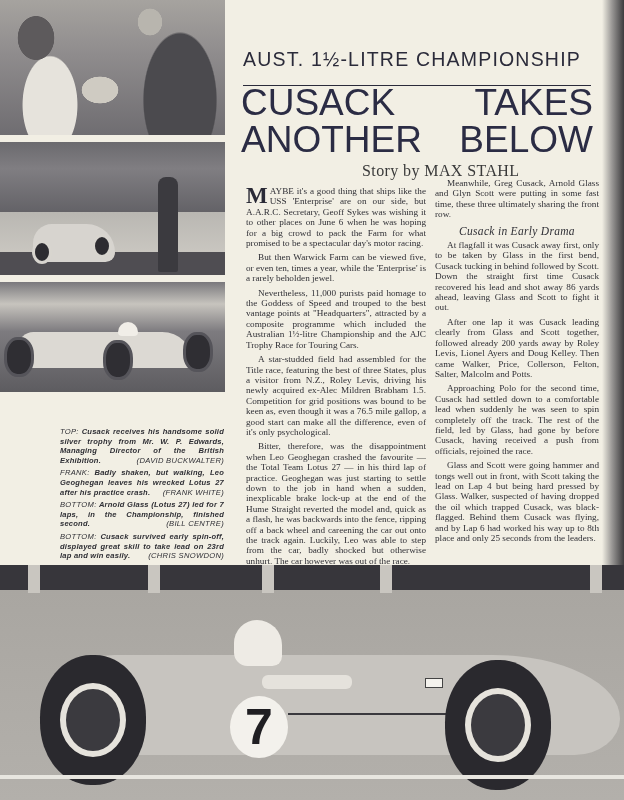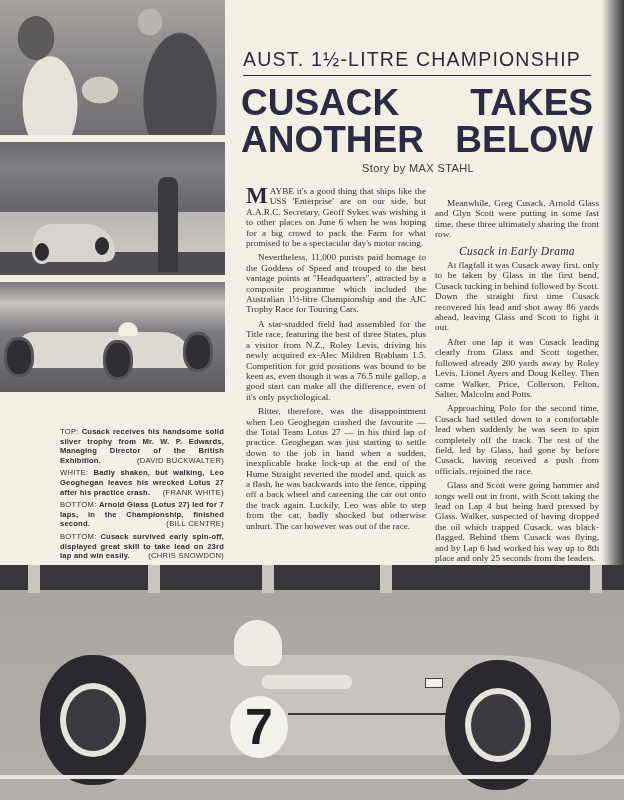--- a/index.html
+++ b/index.html
@@ -81,57 +81,57 @@
     background: #f3f1ec; display: flex; align-items: center; justify-content: center;
     font-family: "Liberation Sans", sans-serif; font-weight: bold; font-size: 50px; color: #1f1e22;
   }
   .photo-wide .stripe { position: absolute; left: 288px; top: 148px; width: 160px; height: 2px; background: #3a393e; }
   .photo-wide .badge { position: absolute; left: 425px; top: 113px; width: 18px; height: 10px; background: #f4f2ed; border: 1px solid #444; }
 
   
   .kicker {
     position: absolute; left: 243px; top: 48px; width: 348px;
     font-family: "Liberation Sans", sans-serif; font-size: 19.5px; letter-spacing: 1.2px;
-    color: #2b2b3a; padding-bottom: 4px; border-bottom: 1.5px solid #2b2b3a;
+    color: #2b2b3a; padding-bottom: 14px; border-bottom: 1.5px solid #2b2b3a;
     white-space: nowrap;
   }
   .headline {
     position: absolute; left: 241px; top: 84px; width: 352px;
-    font-family: "Liberation Sans", sans-serif; font-weight: bold; font-size: 37px;
+    font-family: "Liberation Sans", sans-serif; font-weight: normal; font-size: 37px;
     line-height: 37px; color: #2b2c44; text-align: justify; text-align-last: justify;
     letter-spacing: 0;
   }
   .headline span { display: block; text-align: justify; text-align-last: justify; }
   .byline {
     position: absolute; left: 362px; top: 162px;
-    font-family: Liberation Sans, sans-serif; font-size: 11px; letter-spacing: 0.4px; color: #3a3a3a;
+    font-family: Liberation Serif, serif; font-size: 16px; letter-spacing: 0.4px; color: #3a3a3a;
   }
 
   
   .col {
     position: absolute; font-size: 9.2px; line-height: 10.4px; color: #303036;
     text-align: justify;
   }
   .col p { margin-bottom: 4px; text-indent: 12px; }
   .col1 { left: 246px; top: 186px; width: 180px; }
-  .col2 { left: 435px; top: 198px; width: 164px; }
+  .col2 { left: 435px; top: 178px; width: 164px; }
   .col1 p.first { text-indent: 0; }
   .dropcap {
     float: left; font-size: 23px; line-height: 18px; margin: 1px 2px 0 0; font-weight: bold; color: #2a2a36;
   }
   .subhead {
     font-style: italic; font-size: 11.5px; text-align: center; margin: 6px 0 4px; letter-spacing: 0.3px;
   }
 
   
   .captions {
     position: absolute; left: 60px; top: 427px; width: 164px;
     font-family: "Liberation Sans", sans-serif; font-size: 7.6px; line-height: 9.6px; color: #2f2f35;
   }
-  .captions .cap { margin-bottom: 3px; text-align: justify; }
+  .captions .cap { margin-bottom: 3px; text-align: justify; font-style: italic; }
   .captions .lbl { font-weight: normal; letter-spacing: 0.3px; }
   .captions .txt { font-weight: bold; letter-spacing: 0.2px; }
   .captions .credit { float: right; font-weight: normal; letter-spacing: 0.3px; }
 </style>
 </head>
 <body>
 
 <div class="photo photo-top"></div>
 
 <div class="photo photo-centre">
@@ -153,20 +153,21 @@
 
 <div class="kicker">AUST. 1½-LITRE CHAMPIONSHIP</div>
 <div class="headline">
   <span>CUSACK TAKES</span>
   <span>ANOTHER BELOW</span>
 </div>
 <div class="byline">Story by MAX STAHL</div>
 
 <div class="col col1">
   <p class="first"><span class="dropcap">M</span><span>AYBE it's a good thing that ships like the USS 'Enterprise' are on our side, but A.A.R.C. Secretary, Geoff Sykes was wishing it to other places on June 6 when he was hoping for a big crowd to pack the Farm for what promised to be a spectacular day's motor racing.</span></p>
+  <p>But then Warwick Farm can be viewed five, or even ten, times a year, while the 'Enterprise' is a rarely beholden jewel.</p>
   <p>Nevertheless, 11,000 purists paid homage to the Goddess of Speed and trouped to the best vantage points at "Headquarters", attracted by a composite programme which included the Australian 1½-litre Championship and the AJC Trophy Race for Touring Cars.</p>
   <p>A star-studded field had assembled for the Title race, featuring the best of three States, plus a visitor from N.Z., Roley Levis, driving his newly acquired ex-Alec Mildren Brabham 1.5. Competition for grid positions was bound to be keen as, even though it was a 76.5 mile gallop, a good start can make all the difference, even of it's only psychological.</p>
   <p>Bitter, therefore, was the disappointment when Leo Geoghegan crashed the favourite — the Total Team Lotus 27 — in his third lap of practice. Geoghegan was just starting to settle down to the job in hand when a sudden, inexplicable brake lock-up at the end of the Hume Straight reverted the model and, quick as a flash, he was backwards into the fence, ripping off a back wheel and careening the car out onto the track again. Luckily, Leo was able to step from the car, badly shocked but otherwise unhurt. The car however was out of the race.</p>
 </div>
 
 <div class="col col2">
   <p>Meanwhile, Greg Cusack, Arnold Glass and Glyn Scott were putting in some fast time, these three ultimately sharing the front row.</p>
   <div class="subhead">Cusack in Early Drama</div>
   <p>At flagfall it was Cusack away first, only to be taken by Glass in the first bend, Cusack tucking in behind followed by Scott. Down the straight first time Cusack recovered his lead and shot away 86 yards ahead, leaving Glass and Scott to fight it out.</p>
   <p>After one lap it was Cusack leading clearly from Glass and Scott together, followed already 200 yards away by Roley Levis, Lionel Ayers and Doug Kelley. Then came Walker, Price, Collerson, Felton, Salter, Malcolm and Potts.</p>
@@ -175,21 +176,21 @@
 </div>
 
 <div class="captions">
   <div class="cap">
     <span class="lbl">TOP:</span>
     <span class="txt">Cusack receives his handsome solid silver trophy from Mr. W. P. Edwards, Managing Director of the British Exhibition.</span>
     <span class="credit">(DAVID BUCKWALTER)</span>
     <div style="clear:both"></div>
   </div>
   <div class="cap">
-    <span class="lbl">WHITE:</span>
+    <span class="lbl">FRANK:</span>
     <span class="txt">Badly shaken, but walking, Leo Geoghegan leaves his wrecked Lotus 27 after his practice crash.</span>
     <span class="credit">(FRANK WHITE)</span>
     <div style="clear:both"></div>
   </div>
   <div class="cap">
     <span class="lbl">BOTTOM:</span>
     <span class="txt">Arnold Glass (Lotus 27) led for 7 laps, in the Championship, finished second.</span>
     <span class="credit">(BILL CENTRE)</span>
     <div style="clear:both"></div>
   </div>

